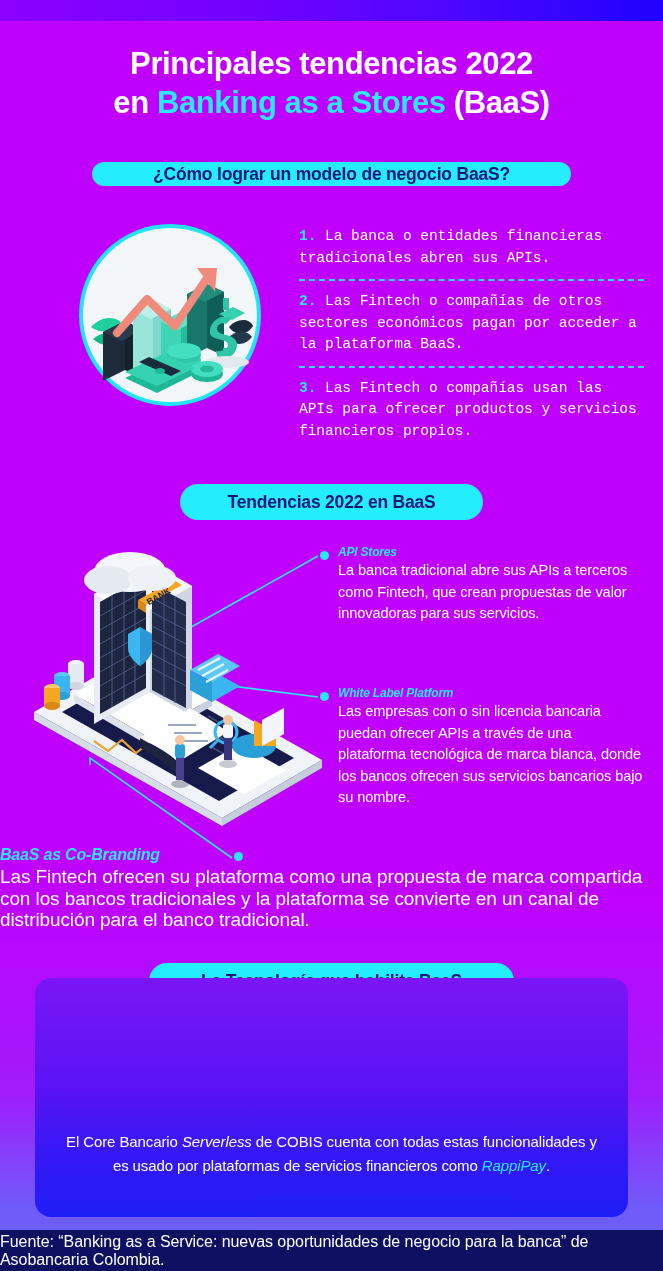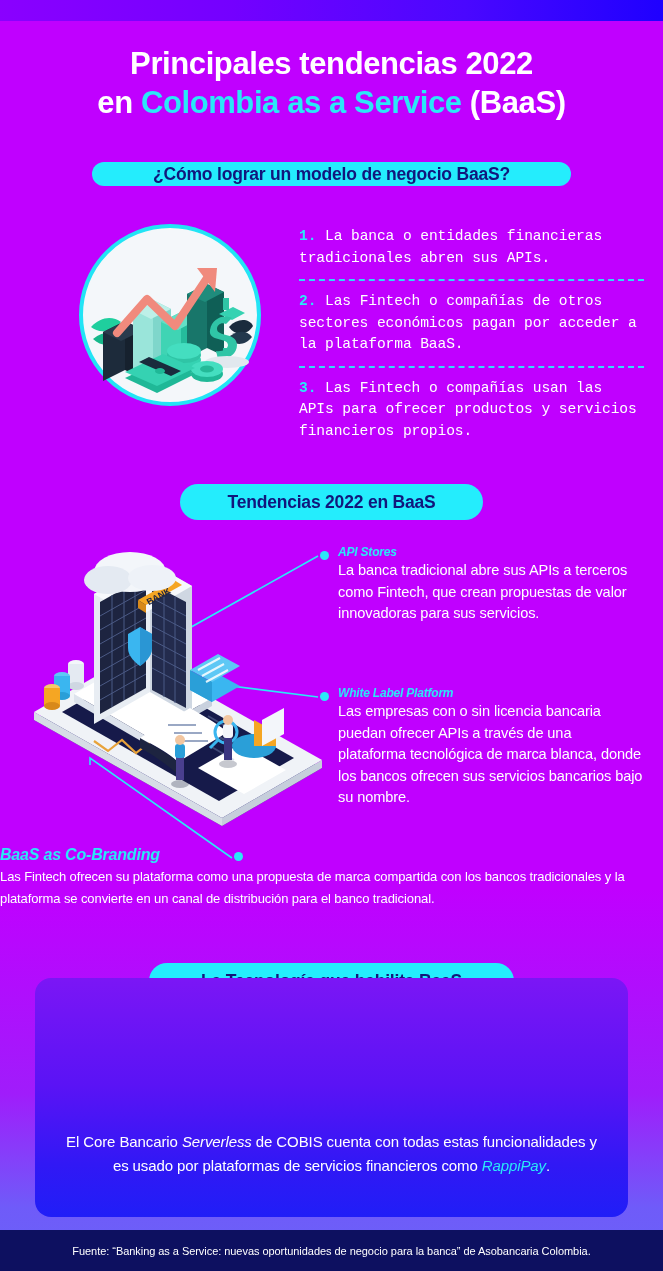--- a/index.html
+++ b/index.html
@@ -85,21 +85,21 @@
 
   
   #trend-3 {
     position:absolute; left:0; top:846px; width:663px; text-align:left;
   }
   #trend-3 .head {
     color:#2ae8f7; font-size:16px; font-weight:bold;
     font-style:italic; letter-spacing:-0.2px; margin-bottom:2px;
   }
   #trend-3 .body {
-    color:#ffffff; font-size:13px; line-height:21.6px; letter-spacing:-0.1px;
+    color:#ffffff; font-size:19px; line-height:21.6px; letter-spacing:-0.1px;
   }
 
   
   .lines { position:absolute; left:0; top:520px; width:663px; height:360px; pointer-events:none; }
 
   
   .bank-wrap { position:absolute; left:22px; top:542px; width:310px; height:285px; }
 
   
   .panel {
@@ -116,33 +116,33 @@
   .panel em { font-style:italic; }
   .panel .rp { color:#2ae8f7; font-style:italic; }
 
   
   .footer {
     position:absolute; left:0; bottom:0; width:663px; height:41px;
     background:#0d1060;
     display:flex; align-items:center; justify-content:center;
   }
   .footer span {
-    color:#ffffff; font-size:11px; letter-spacing:-0.05px;
+    color:#ffffff; font-size:16px; letter-spacing:-0.05px;
   }
 </style>
 </head>
 <body>
 
 <div id="page">
 
   <div class="top-strip"></div>
 
   <div class="title">
     <div>Principales tendencias 2022</div>
-    <div><span>en </span><span class="cy">Colombia as a Service</span><span> (BaaS)</span></div>
+    <div><span>en </span><span class="cy">Banking as a Stores</span><span> (BaaS)</span></div>
   </div>
 
   <div class="pill" id="pill-1">¿Cómo lograr un modelo de negocio BaaS?</div>
 
   <div class="circle-wrap">
     <svg width="186" height="186" viewBox="0 0 186 186">
       <circle cx="93" cy="93" r="89" fill="#f4f7fa" stroke="#22e4f5" stroke-width="4"></circle>
 
       <path d="M14 105 C24 94 36 94 44 100 C36 110 22 112 14 105 Z" fill="#1fcf9e"></path>
       <path d="M16 117 C27 108 39 109 46 116 C37 125 24 125 16 117 Z" fill="#16b88a"></path>

